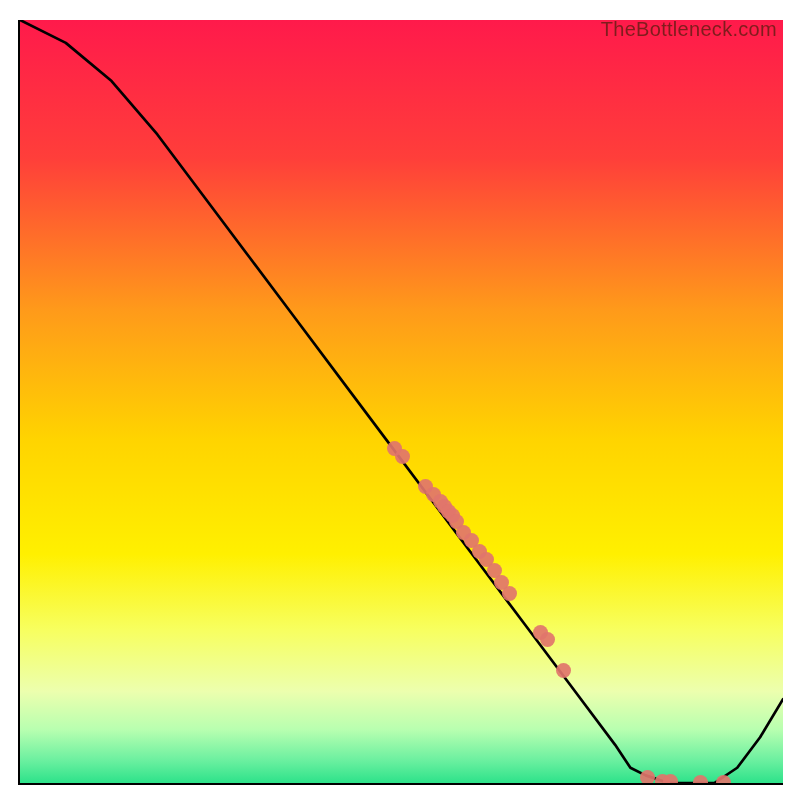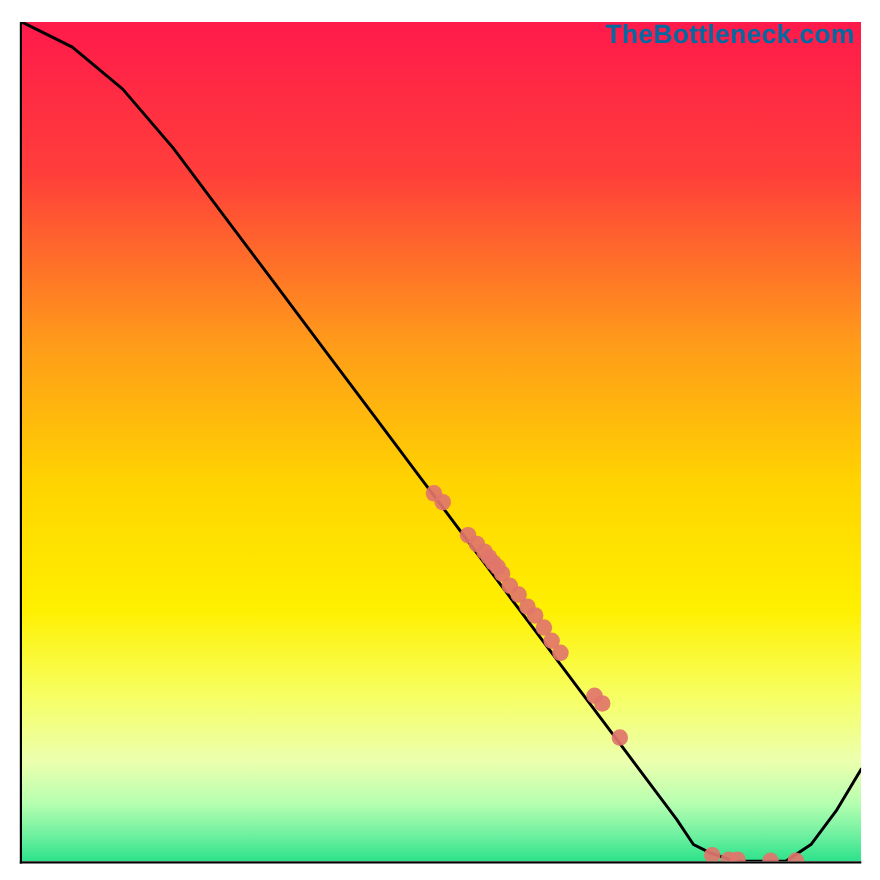--- a/index.html
+++ b/index.html
@@ -28,23 +28,23 @@
   }
   .bg {
     position: absolute;
     inset: 0;
   }
   .watermark {
     position: absolute;
     top: -2px;
     right: 6px;
     font-family: Arial, Helvetica, sans-serif;
-    font-size: 24px;
-    font-weight: 700;
-    color: #0369a1;
+    font-size: 20px;
+    font-weight: 400;
+    color: #7f1d1d;
     letter-spacing: 0.3px;
     user-select: none;
   }
   svg.curve {
     position: absolute;
     inset: 0;
   }
   .dot {
     position: absolute;
     width: 15px;

